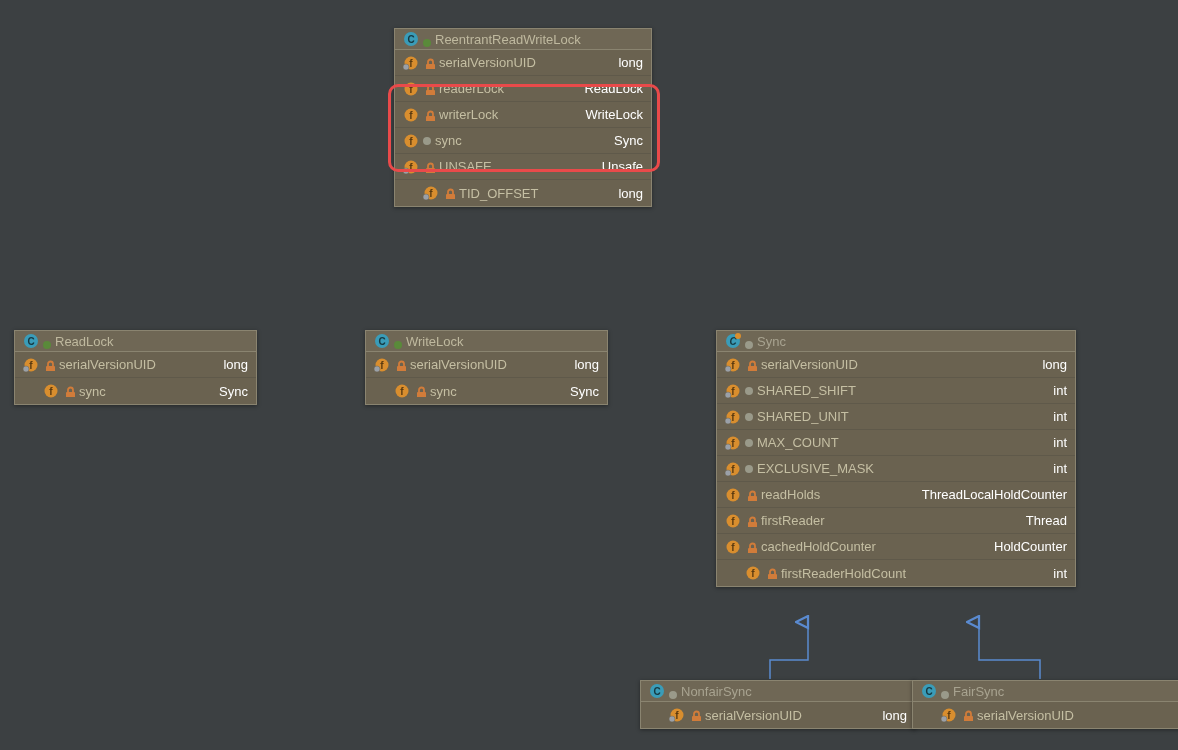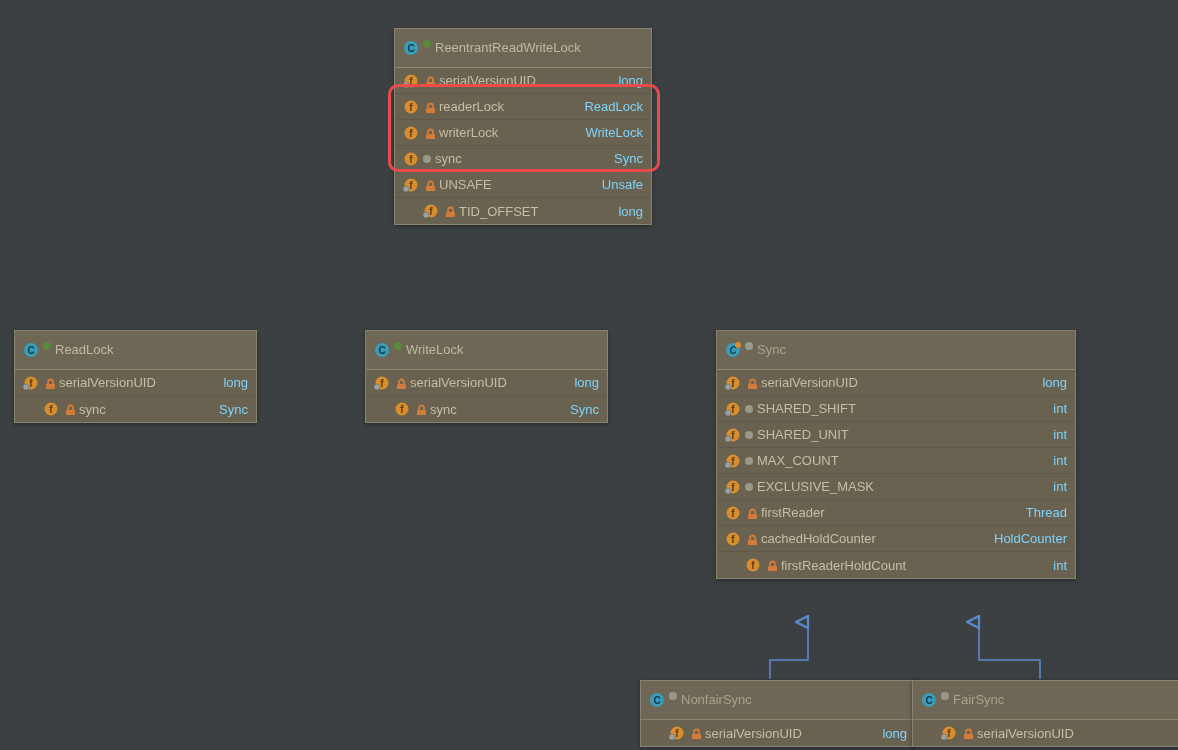--- a/index.html
+++ b/index.html
@@ -13,38 +13,38 @@
     color: #bfb99f;
   }
   .class-box {
     position: absolute;
     background: #6a6250;
     border: 1px solid #8a8470;
     box-shadow: 0 1px 4px rgba(0,0,0,0.4);
   }
   .class-header {
     display: flex;
-    align-items: flex-start;
-    padding: 11px 8px;
+    align-items: flex-end;
+    padding: 2px 8px;
     border-bottom: 1px solid #8a8470;
     gap: 4px;
     background: #6f6755;
   }
   .class-body .row {
     display: flex;
     align-items: center;
     padding: 4px 8px;
     border-bottom: 1px solid #5f594a;
     gap: 4px;
     min-height: 26px;
   }
   .class-body .row:last-child { border-bottom: none; margin-left: 20px; }
   .field-name { flex: 0 0 auto; color: #c5bfa3; }
   .spacer { flex: 1; }
-  .field-type { color: #7dd3fc; }
+  .field-type { color: #ffffff; }
   .gray-txt { color: #a8a390 !important; }
   .icon-mod {
     width: 8px; height: 8px;
     border-radius: 50%;
     flex-shrink: 0;
   }
   .mod-green { background: #5a8a3a; }
   .mod-gray  { background: #9a9a8a; }
   .svg-icon { width: 16px; height: 16px; flex-shrink: 0; }
   .highlight-box {
@@ -304,20 +304,31 @@
       <span class="spacer"></span>
       <span class="field-type">int</span>
     </div>
     <div class="row">
       <svg class="svg-icon">
           <use href="#field-icon"></use>
         </svg>
       <svg class="svg-icon" style="width:12px;height:12px">
           <use href="#lock-icon"></use>
         </svg>
+      <span class="field-name">readHolds</span>
+      <span class="spacer"></span>
+      <span class="field-type">ThreadLocalHoldCounter</span>
+    </div>
+    <div class="row">
+      <svg class="svg-icon">
+          <use href="#field-icon"></use>
+        </svg>
+      <svg class="svg-icon" style="width:12px;height:12px">
+          <use href="#lock-icon"></use>
+        </svg>
       <span class="field-name">firstReader</span>
       <span class="spacer"></span>
       <span class="field-type">Thread</span>
     </div>
     <div class="row">
       <svg class="svg-icon">
           <use href="#field-icon"></use>
         </svg>
       <svg class="svg-icon" style="width:12px;height:12px">
           <use href="#lock-icon"></use>

